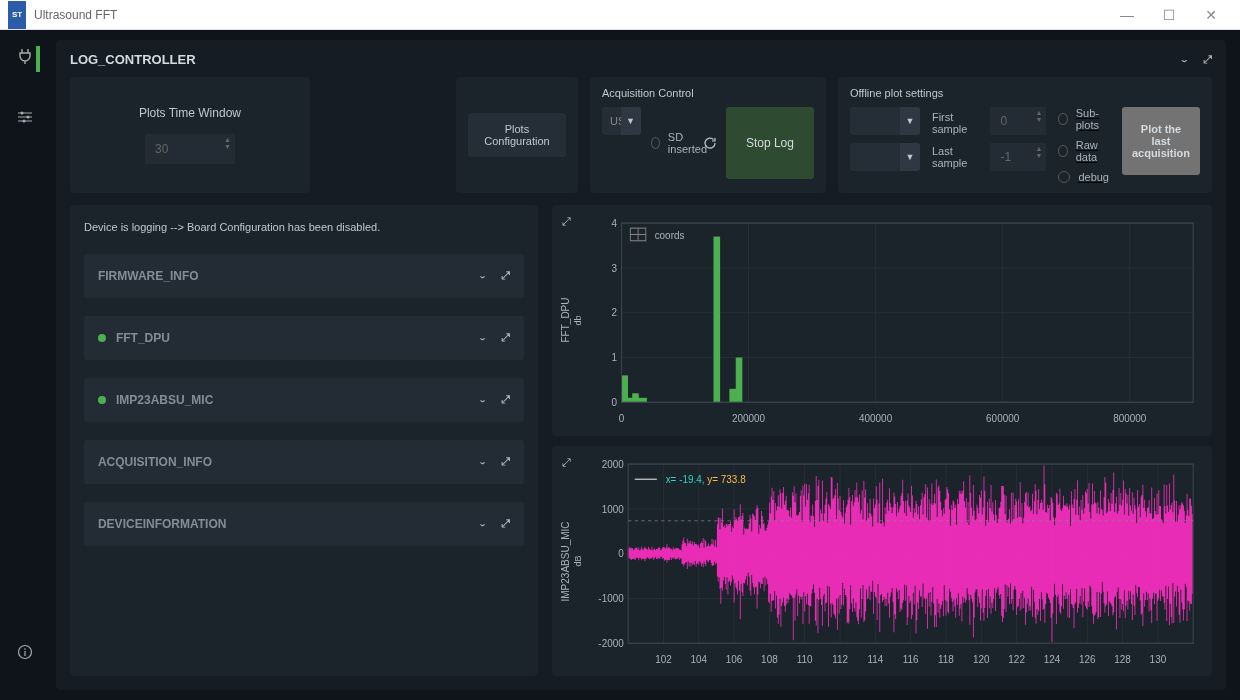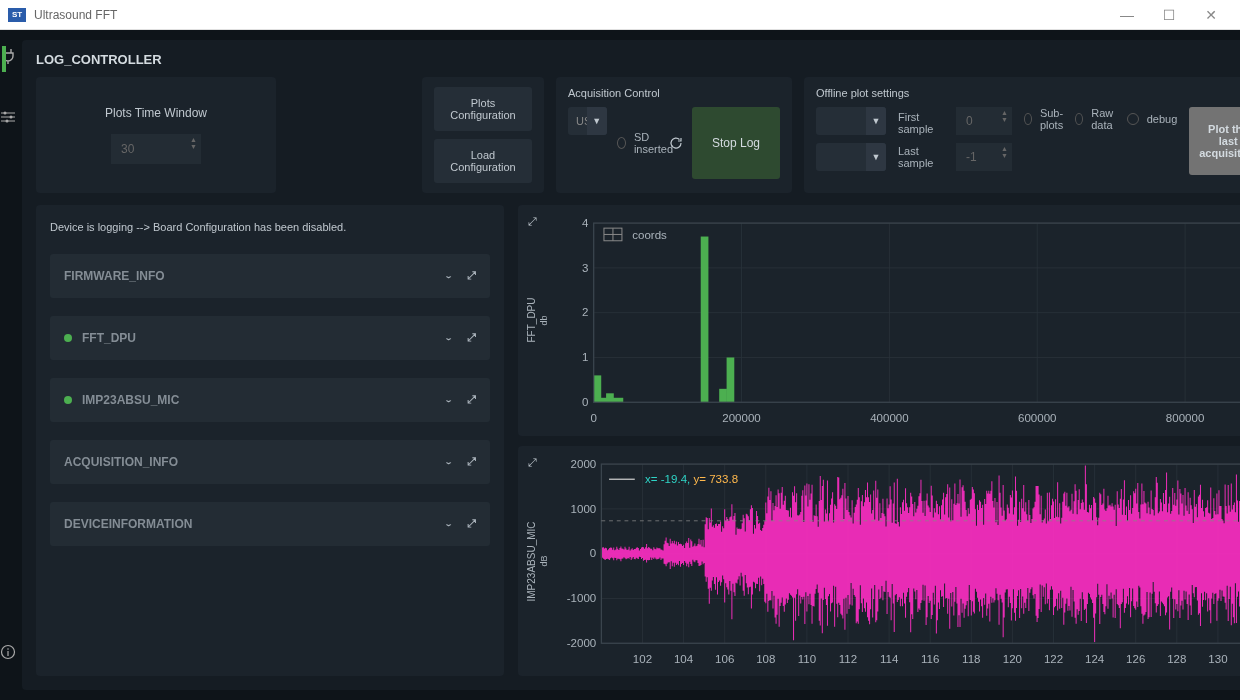--- a/index.html
+++ b/index.html
@@ -1,18 +1,18 @@
 <!DOCTYPE html>
 <html><head>
 <meta charset="utf-8">
 <style>
 * { margin: 0; padding: 0; box-sizing: border-box; font-family: "Segoe UI", Arial, sans-serif; }
 body { background: #fff; width: 1240px; height: 700px; overflow: hidden; }
 .titlebar { height: 30px; background: #fff; display: flex; align-items: center; padding: 0 8px; border-bottom: 1px solid #e0e0e0; }
-.titlebar-logo { width: 18px; height: 14px; background: #2a5caa; color: #fff; font-size: 8px; font-weight: bold; display: flex; align-items: center; justify-content: center; margin-right: 8px; }
+.titlebar-logo { width: 18px; height: 28px; background: #2a5caa; color: #fff; font-size: 8px; font-weight: bold; display: flex; align-items: center; justify-content: center; margin-right: 8px; }
 .titlebar-title { font-size: 12px; color: #666; flex: 1; }
 .titlebar-btns { display: flex; gap: 0; }
 .titlebar-btn { width: 42px; height: 28px; display: flex; align-items: center; justify-content: center; color: #888; font-size: 14px; }
 .app { background: #0e1419; height: 670px; display: flex; flex-direction: column; }
 .main-row { display: flex; flex: 1; min-height: 0; }
 .left-rail { width: 56px; background: #0e1419; display: flex; flex-direction: column; align-items: center; padding-top: 18px; gap: 42px; position: relative; }
 .left-rail-icon { color: #aaa; font-size: 16px; }
 .left-rail-info { position: absolute; bottom: 36px; color: #aaa; }
 .content { flex: 1; padding: 10px 14px 10px 6px; display: flex; flex-direction: column; min-height: 0; }
 .green-bar { width: 4px; height: 26px; background: #4caf50; position: absolute; left: 0; }
@@ -39,21 +39,21 @@
 .refresh-col { width: 16px; display: flex; align-items: center; justify-content: center; color: #c0c8cf; }
 .stop-log { flex: 1; background: #2e4a30; color: #d4dbe0; font-size: 12px; display: flex; align-items: center; justify-content: center; border-radius: 3px; }
 .offline-card { flex: 1; }
 .offline-row { display: flex; gap: 12px; align-items: flex-start; }
 .offline-selects { display: flex; flex-direction: column; gap: 8px; }
 .offline-select { width: 70px; }
 .sample-col { display: flex; flex-direction: column; gap: 10px; padding-top: 4px; }
 .sample-label { color: #aab3bb; font-size: 11px; }
 .sample-inputs { display: flex; flex-direction: column; gap: 8px; }
 .sample-input { width: 56px; height: 28px; }
-.check-col { display: flex; flex-direction: row; gap: 8px; padding-top: 0; }
+.check-col { display: flex; flex-direction: column; gap: 8px; padding-top: 0; text-decoration: underline; }
 .check-row { display: flex; align-items: center; gap: 8px; color: #aab3bb; font-size: 11px; }
 .plot-last-btn { background: #737373; color: #d4dbe0; font-size: 11px; font-weight: 600; border-radius: 3px; padding: 10px 10px; width: 90px; text-align: center; display: flex; align-items: center; justify-content: center; height: 68px; }
 .body-row { display: flex; gap: 14px; flex: 1; min-height: 0; }
 .left-col { width: 468px; background: #1b232b; border-radius: 4px; padding: 14px; display: flex; flex-direction: column; gap: 18px; }
 .info-text { color: #c0c8cf; font-size: 11px; line-height: 1.5; }
 .acc-item { background: #232c34; border-radius: 3px; height: 44px; display: flex; align-items: center; padding: 0 14px; color: #848d95; font-size: 12px; font-weight: 600; }
 .acc-dot { width: 8px; height: 8px; background: #4caf50; border-radius: 50%; margin-right: 10px; }
 .acc-icons { margin-left: auto; display: flex; gap: 14px; color: #aab3bb; font-size: 11px; }
 .right-col { flex: 1; display: flex; flex-direction: column; gap: 10px; min-height: 0; }
 .chart-card { background: #1b232b; border-radius: 4px; flex: 1; position: relative; padding: 8px 10px 8px 6px; display: flex; min-height: 0; }
@@ -122,21 +122,20 @@
         <span>30</span>
         <div class="spinner-arrows">
                   <span>▲</span>
                   <span>▼</span>
                 </div>
       </div>
     </div>
     <div class="spacer-card"></div>
     <div class="card config-card">
       <button class="btn">Plots Configuration</button>
-      <button class="btn">Load Configuration</button>
     </div>
     <div class="card acq-card">
       <div class="card-title">Acquisition Control</div>
       <div class="acq-row">
         <div class="acq-left">
           <div class="select">
             <span>USB</span>
                     <div class="select-caret">▼</div>
           </div>
           <div class="sd-row">

